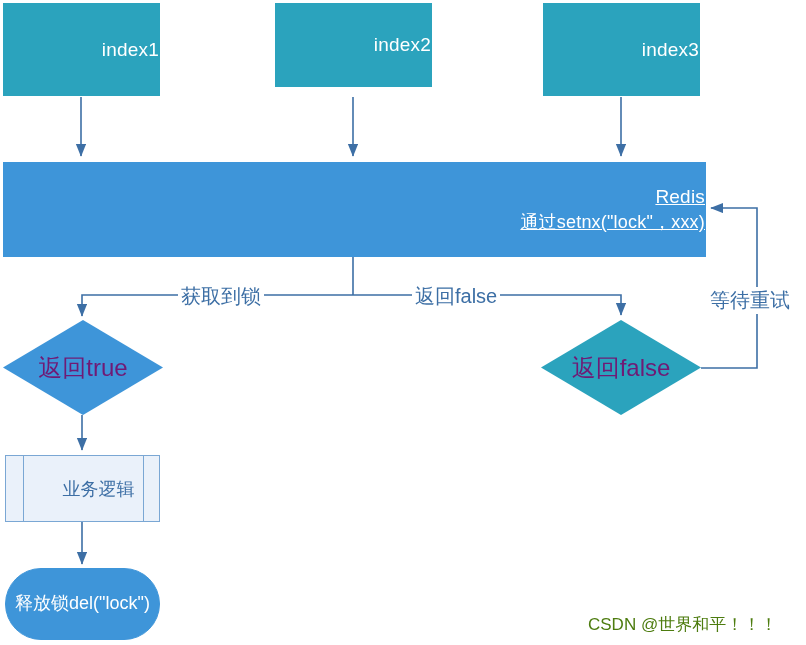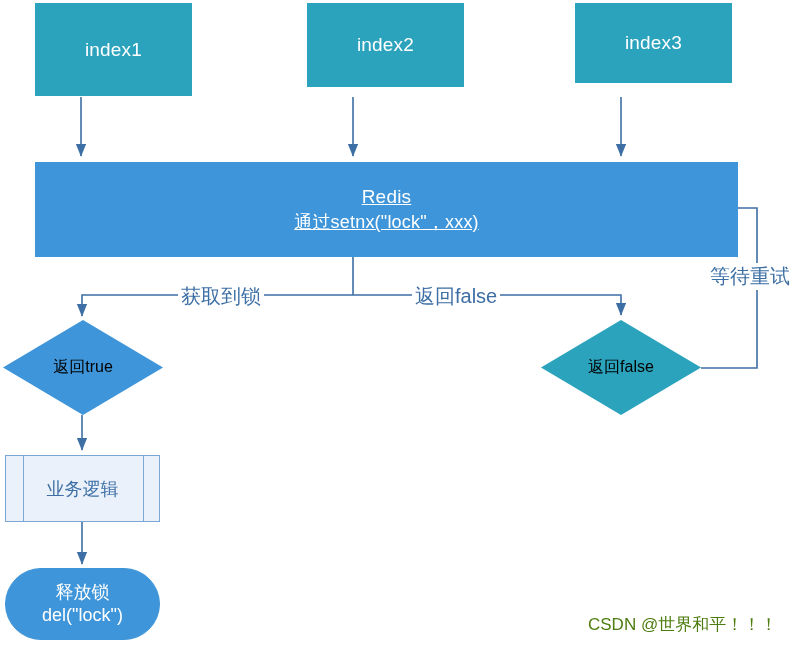--- a/index.html
+++ b/index.html
@@ -19,28 +19,27 @@
     left: 0;
     top: 0;
     width: 806px;
     height: 645px;
   }
   .node {
     position: absolute;
     box-sizing: border-box;
     display: flex;
     flex-direction: column;
-    align-items: center;
+    align-items: flex-end;
     justify-content: center;
     text-align: center;
     color: #ffffff;
     line-height: 1.25;
     letter-spacing: 0.2px;
     z-index: 3;
-    margin-left: 32px;
   }
   .rect-teal {
     background: #2ba3bd;
     border: 1px solid #2ba3bd;
   }
   .rect-blue {
     background: #3e95d9;
     border: 1px solid #3e95d9;
     text-decoration: underline;
   }
@@ -67,22 +66,22 @@
   }
   .diamond-text {
     position: absolute;
     left: 0;
     top: 0;
     width: 100%;
     height: 100%;
     display: flex;
     align-items: center;
     justify-content: center;
-    color: #000000;
-    font-size: 16px;
+    color: #701a75;
+    font-size: 24px;
     z-index: 4;
   }
   .predef {
     position: absolute;
     background: #eaf1fa;
     border: 1px solid #7aa7d4;
     box-sizing: border-box;
     z-index: 3;
   }
   .predef-bar {
@@ -96,29 +95,29 @@
     position: absolute;
     left: 0;
     top: 0;
     width: 100%;
     height: 100%;
     display: flex;
     align-items: center;
     justify-content: center;
     color: #3d6fa5;
     font-size: 18px;
+    padding-left: 16px;
   }
   .pill {
     position: absolute;
     background: #3e95d9;
     border: 1px solid #3e95d9;
     border-radius: 40px;
     box-sizing: border-box;
     display: flex;
-    flex-direction: column;
     align-items: center;
     justify-content: center;
     color: #ffffff;
     text-align: center;
     line-height: 1.3;
     z-index: 3;
   }
   .pill-line1 { font-size: 18px; }
   .pill-line2 { font-size: 18px; }
   .edge-label {
@@ -168,21 +167,21 @@
 </svg>
 
 <div class="node rect-teal" style="left:3px; top:3px; width:157px; height:93px;">
   <span class="index-label">index1</span>
 </div>
 
 <div class="node rect-teal" style="left:275px; top:3px; width:157px; height:84px;">
   <span class="index-label">index2</span>
 </div>
 
-<div class="node rect-teal" style="left:543px; top:3px; width:157px; height:80px;">
+<div class="node rect-teal" style="left:543px; top:3px; width:157px; height:93px;">
   <span class="index-label">index3</span>
 </div>
 
 <div class="node rect-blue" style="left:3px; top:162px; width:703px; height:95px;">
   <span class="redis-title">Redis</span>
   <span class="redis-sub">通过setnx("lock"，xxx)</span>
 </div>
 
 <div class="diamond-wrap" style="left:3px; top:320px; width:160px; height:95px;">
   <svg class="diamond-shape" viewBox="0 0 160 95" xmlns="http://www.w3.org/2000/svg">
@@ -206,15 +205,15 @@
 
 <div class="pill" style="left:5px; top:568px; width:155px; height:72px;">
   <span class="pill-line1">释放锁</span>
   <span class="pill-line2">del("lock")</span>
 </div>
 
 <div class="edge-label" style="left:178px; top:283px;">获取到锁</div>
 
 <div class="edge-label" style="left:412px; top:283px;">返回false</div>
 
-<div class="edge-label" style="left:707px; top:263px;">等待重试</div>
+<div class="edge-label" style="left:707px; top:287px;">等待重试</div>
 
 <div class="watermark" style="left:588px; top:613px;">CSDN @世界和平！！！</div>
 
 </body></html>

